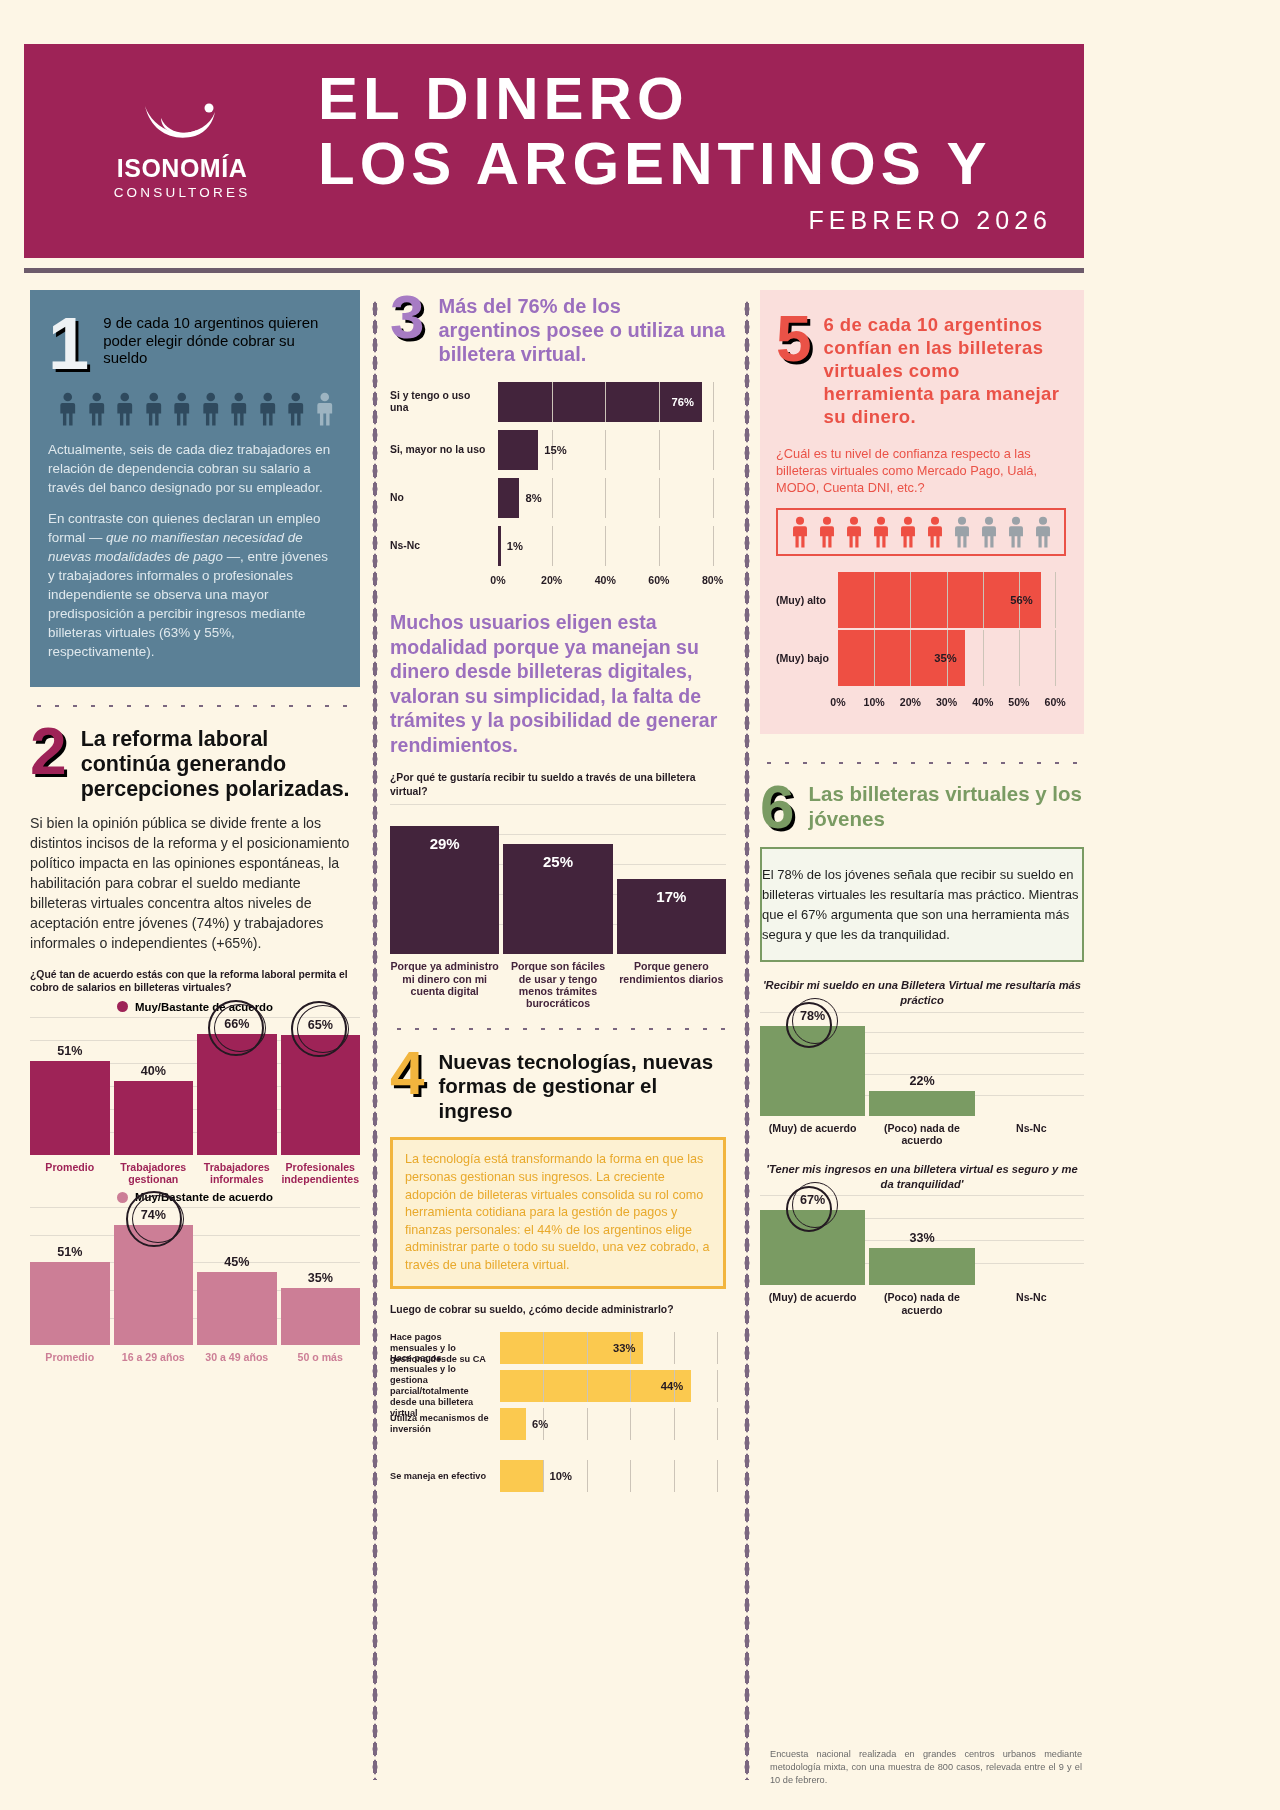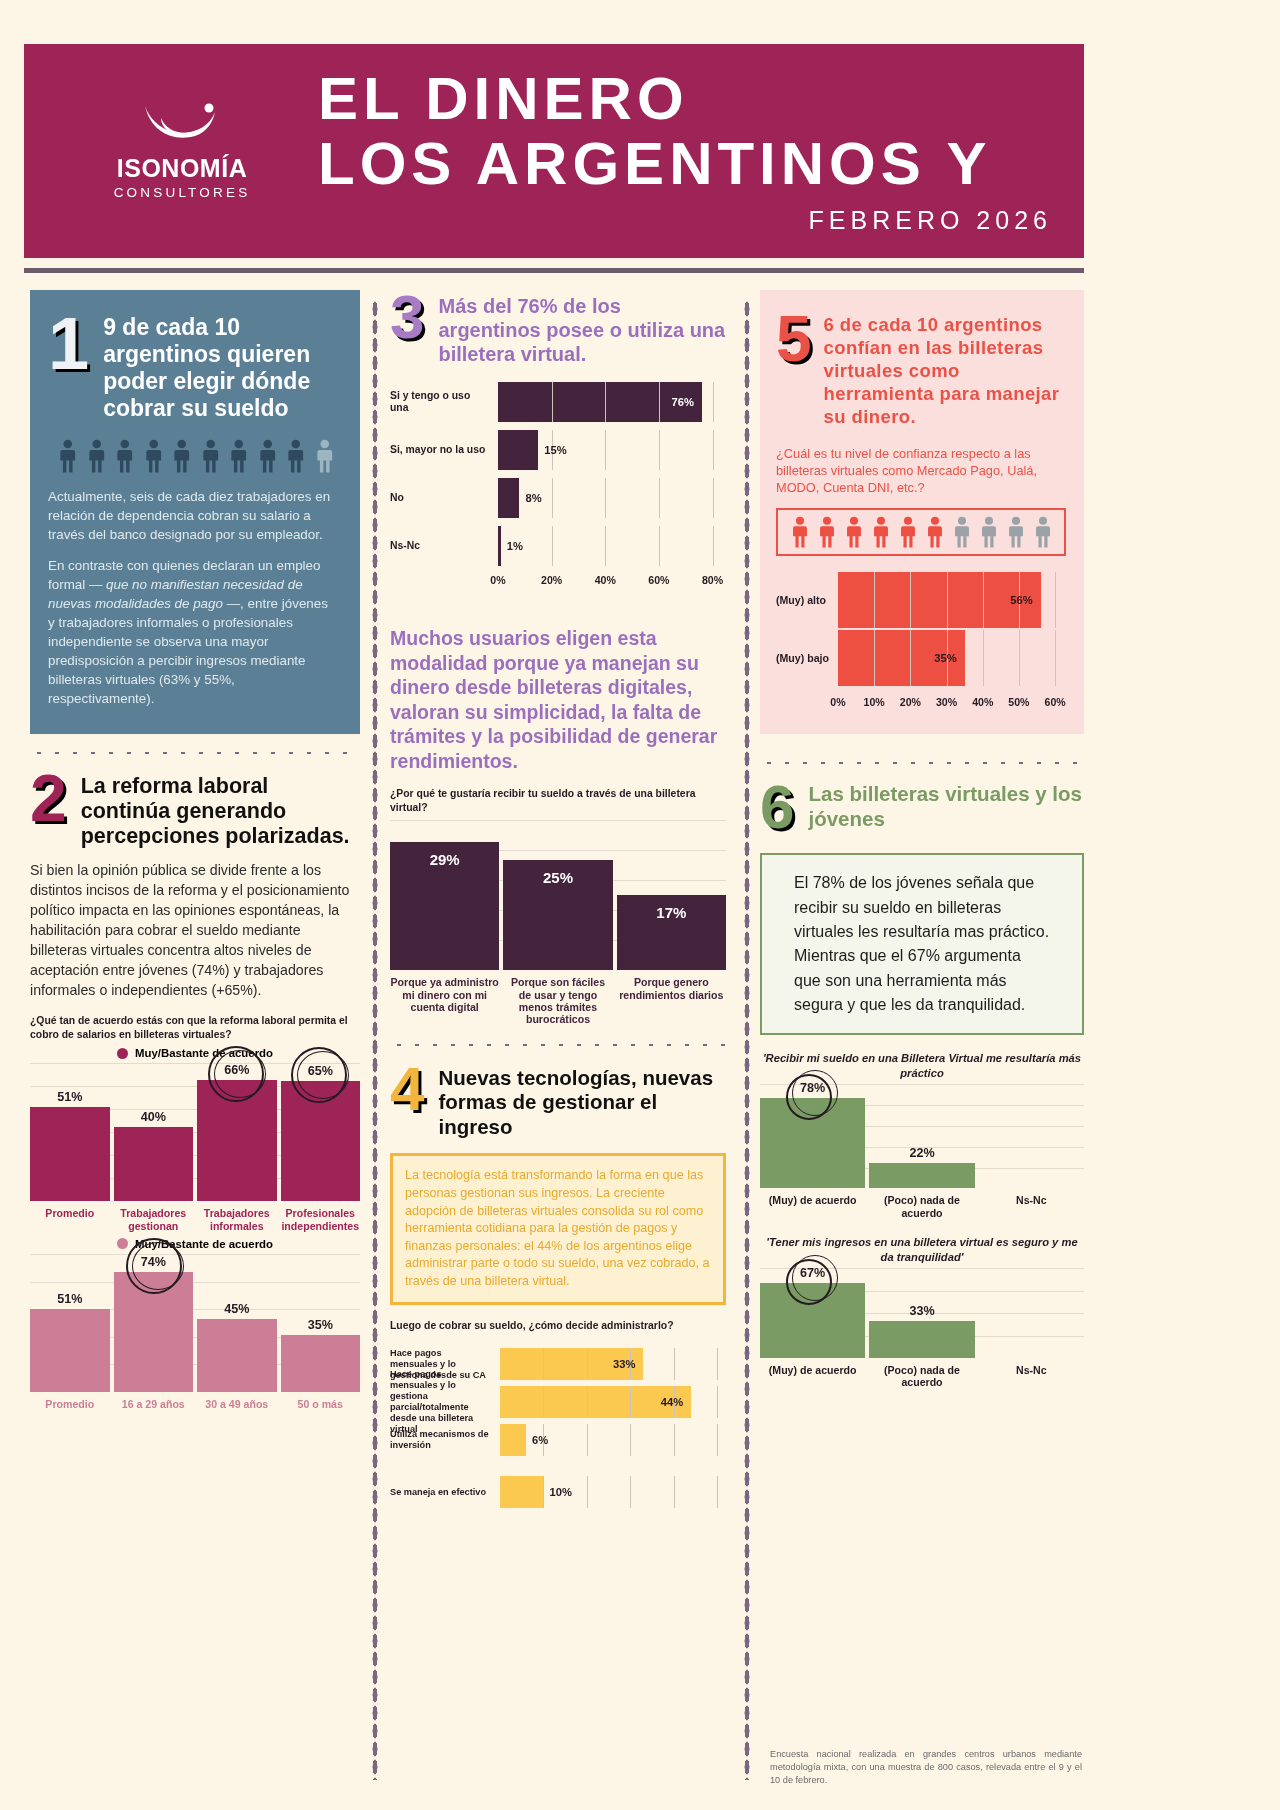--- a/index.html
+++ b/index.html
@@ -39,21 +39,21 @@
 
   .hdots { height: 6px; margin: 16px 0 14px 0;
            background-image: radial-gradient(#7b6780 2.4px, transparent 2.6px);
            background-size: 18px 6px; }
 
   
   .block1 { background: #5b8096; padding: 22px 22px 26px 18px; }
   .bignum { font-weight: bold; line-height: .86; text-shadow: 3px 3px 0 #000; }
   .b1head { display: flex; gap: 14px; align-items: flex-start; }
   .b1head .bignum { font-size: 74px; color: #eef2f4; }
-  .b1head h2 { color: #ffffff; font-size: 23px; line-height: 1.18; font-weight: bold; padding-top: 2px; }
+  .b1head h2 { color: #000000; font-size: 15px; line-height: 1.18; font-weight: normal; padding-top: 2px; }
   .people-row { display: flex; gap: 1px; margin: 16px 0 14px 6px; }
   .body-blue { color: #dfe8ed; font-size: 13.4px; line-height: 1.42; margin-top: 12px; }
   .body-blue em { font-style: italic; }
 
   
   .b2head { display: flex; gap: 14px; align-items: flex-start; margin-top: 8px; }
   .b2head .bignum { font-size: 66px; color: #9e2357; }
   .b2head h2 { color: #111; font-size: 21.5px; line-height: 1.17; font-weight: bold; padding-top: 4px; }
   .body-dark { color: #2b2b2b; font-size: 14.2px; line-height: 1.40; margin-top: 12px; }
   .qlabel { font-size: 10.4px; font-weight: bold; color: #241a22; line-height: 1.3; margin: 14px 0 6px 0; }
@@ -80,41 +80,41 @@
   .hrow { display: flex; align-items: center; height: 34px; margin-bottom: 6px; position: relative; }
   .hrow .lab { width: 108px; text-align: left; padding-right: 9px; font-size: 10.4px; font-weight: bold; color: #241a22; line-height: 1.2; }
   .hplot { position: relative; flex: 1; height: 100%; }
   .hfill { height: 100%; }
   .hval { position: absolute; top: 50%; transform: translateY(-50%); font-size: 11.2px; font-weight: bold; }
   .hgrid { position: absolute; top: 0; bottom: 0; width: 1px; background: #ccc4b8; }
   .haxis { display: flex; margin-top: 2px; }
   .haxis .pad { width: 108px; }
   .haxis .ticks { position: relative; flex: 1; height: 16px; }
   .haxis .ticks span { position: absolute; font-size: 10.6px; font-weight: bold; color: #241a22; transform: translateX(-50%); }
-  .purple-lead { color: #9b6fbe; font-weight: bold; font-size: 19.5px; line-height: 1.26; margin-top: 36px; }
+  .purple-lead { color: #9b6fbe; font-weight: bold; font-size: 19.5px; line-height: 1.26; margin-top: 20px; }
 
   
   .b4head { display: flex; gap: 14px; align-items: flex-start; }
   .b4head .bignum { font-size: 62px; color: #f2b53e; }
   .b4head h2 { color: #111; font-size: 20.5px; line-height: 1.2; font-weight: bold; padding-top: 4px; }
   .yellowbox { border: 3px solid #f2b53e; background: #fdf1d2; color: #e8a92c; font-size: 12.6px; line-height: 1.40; padding: 11px 12px; margin-top: 14px; }
 
   
   .block5 { background: #fadfdc; padding: 22px 18px 22px 16px; }
   .b5head { display: flex; gap: 12px; align-items: flex-start; }
   .b5head .bignum { font-size: 64px; color: #ea5247; }
   .b5head h2 { color: #ea5247; font-size: 18.5px; line-height: 1.24; font-weight: bold; letter-spacing: .4px; padding-top: 2px; }
   .b5q { color: #ea5247; font-size: 12.8px; line-height: 1.34; margin-top: 16px; }
   .pictobox { border: 2px solid #ea5247; padding: 6px 4px; margin-top: 12px; display: flex; justify-content: center; gap: 1px; }
 
   
   .b6head { display: flex; gap: 14px; align-items: center; }
   .b6head .bignum { font-size: 62px; color: #7a9b63; }
   .b6head h2 { color: #7a9b63; font-size: 20.5px; line-height: 1.2; font-weight: bold; }
-  .greenbox { border: 2px solid #7a9b63; background: #f4f6ec; color: #1d1d1d; font-size: 16px; line-height: 1.52; padding: 16px 32px; margin-top: 20px; }
+  .greenbox { border: 2px solid #7a9b63; background: #f4f6ec; color: #1d1d1d; font-size: 13px; line-height: 1.52; padding: 16px 0; margin-top: 14px; }
   .gq { font-size: 11.2px; font-weight: bold; font-style: italic; color: #241a22; text-align: center; line-height: 1.3; margin: 16px 0 4px 0; }
 
   .footnote { position: absolute; left: 770px; top: 1748px; width: 312px; color: #6a6a6a; font-size: 9.2px; line-height: 1.42; text-align: justify; }
 </style>
 </head>
 <body>
 
 <div class="header">
   <div class="logo-wrap">
     <svg class="logo-mark" viewBox="0 0 86 44">

